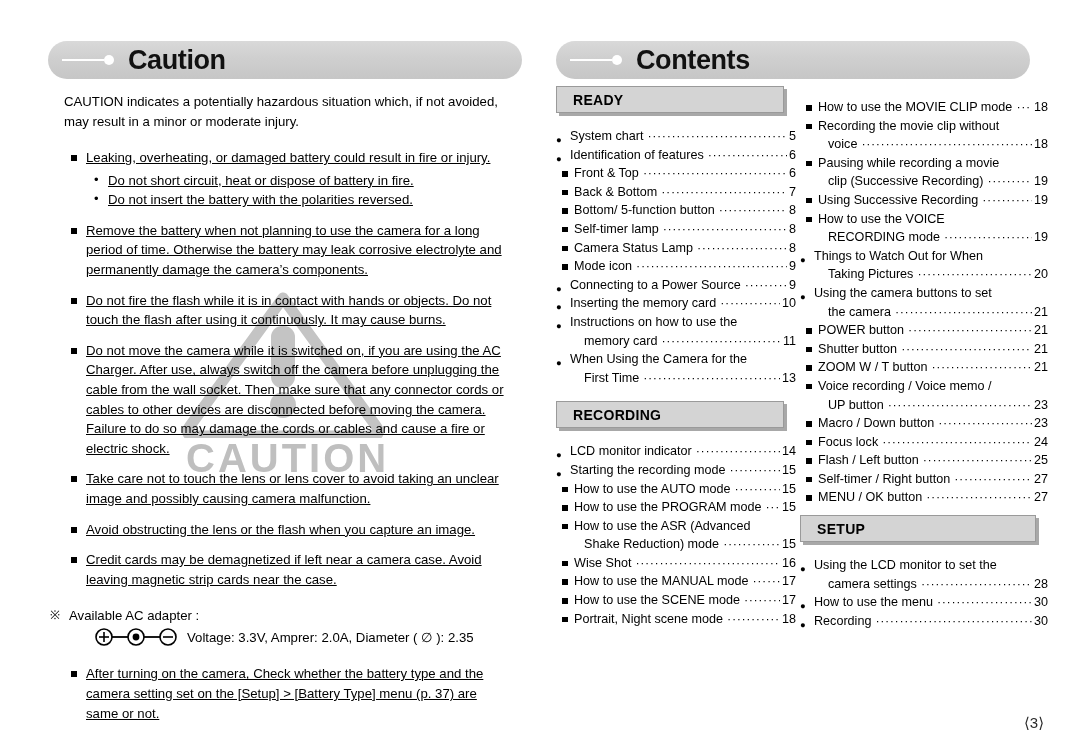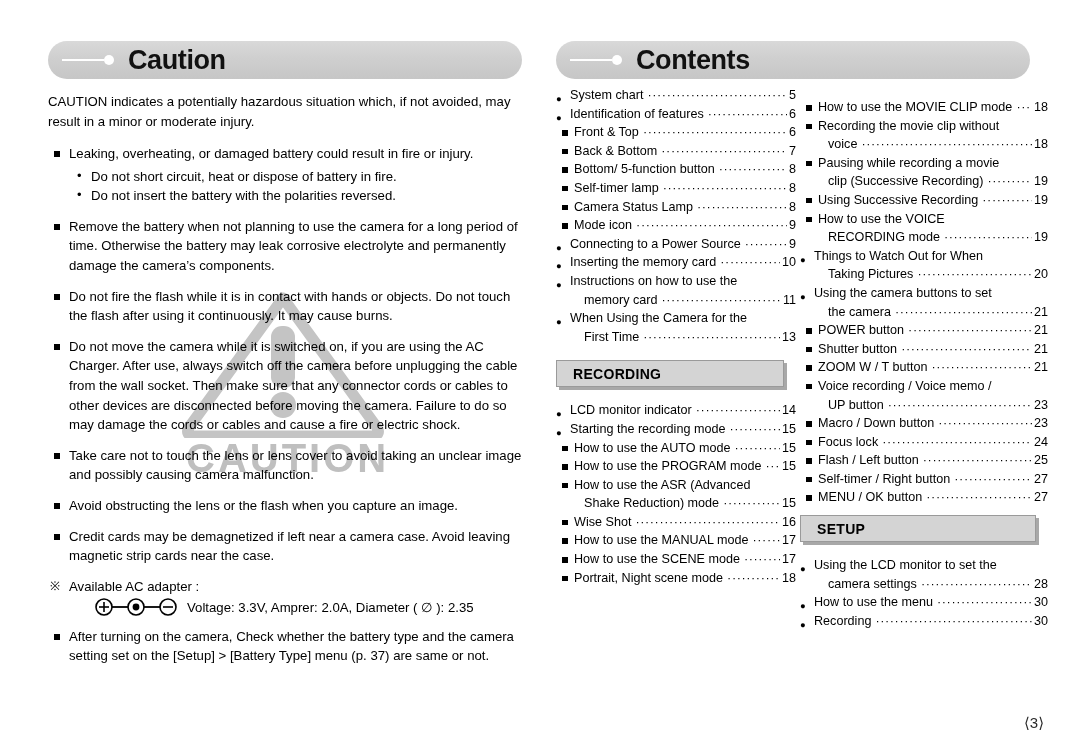--- a/index.html
+++ b/index.html
@@ -95,26 +95,26 @@
   .left-col {
     position: absolute;
     left: 48px;
     top: 92px;
     width: 478px;
     z-index: 1;
   }
   .intro {
     font-size: 13.2px;
     line-height: 19.5px;
-    margin-left: 0px;
+    margin-left: 16px;
     margin-bottom: 13px;
     max-width: 468px;
   }
 
-  ul.sq-list { list-style: none; margin: 0; padding: 0; }
+  ul.sq-list { list-style: none; margin: 17px; padding: 0; text-decoration: underline; }
   li.sq {
     position: relative;
     padding-left: 21px;
     font-size: 13.2px;
     line-height: 19.6px;
     margin-bottom: 11px;
   }
   li.sq::before {
     content: "";
     position: absolute;
@@ -316,20 +316,23 @@
       </svg>
       <span>Voltage: 3.3V, Amprer: 2.0A, Diameter ( ∅ ): 2.35</span>
     </div>
 
     <ul class="sq-list">
       <li class="sq">After turning on the camera, Check whether the battery type and the camera setting set on the [Setup] &gt; [Battery Type] menu (p. 37) are same or not.</li>
     </ul>
   </div>
 
   <div class="toc-col" id="toc-col-1">
+    <div class="sec-box" id="sec-ready">
+      <span class="sec-box-label">READY</span>
+    </div>
     <div id="list-col1">
         <div class="toc-entry lvl1">
           <span class="toc-line">
             <span class="toc-text">System chart</span>
             <span class="toc-dots">····························································</span>
             <span class="toc-page">5</span>
           </span>
         </div>
         <div class="toc-entry lvl1">
           <span class="toc-line">

